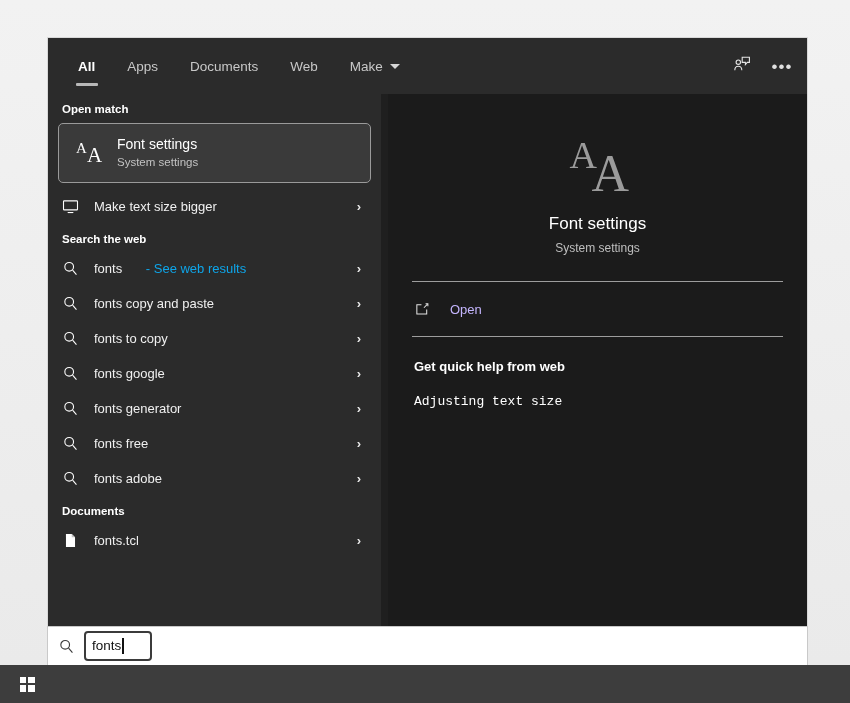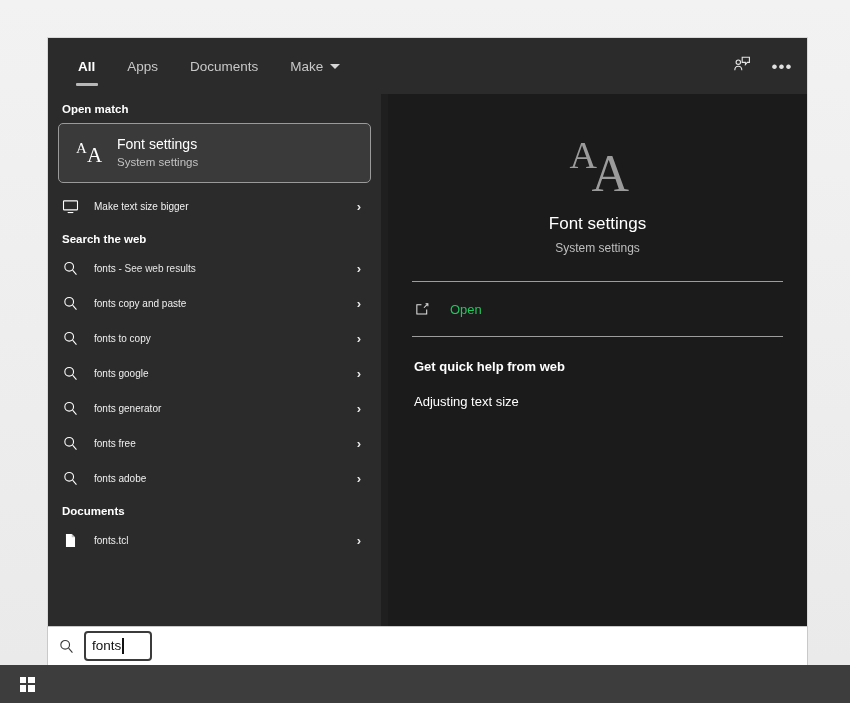--- a/index.html
+++ b/index.html
@@ -206,25 +206,25 @@
   }
   .row .row-icon {
     width: 32px;
     flex: none;
     display: flex;
     align-items: center;
     color: #ffffff;
   }
   .row .row-label {
     color: #f0f0f0;
-    font-size: 10px;
+    font-size: 13px;
     white-space: nowrap;
   }
   .row .row-label b { font-weight: normal; }
-  .row .row-label .dim { color: #e5e5e5; }
+  .row .row-label .dim { color: #0ea5e9; margin-left: 20px; }
   .chevron {
     position: absolute;
     right: 20px;
     color: #e8e8e8;
     font-size: 13px;
     font-weight: bold;
     line-height: 1;
   }
 
   
@@ -281,34 +281,35 @@
     cursor: pointer;
   }
   .action-row .action-icon {
     width: 36px;
     flex: none;
     display: flex;
     align-items: center;
     color: #e4e4e4;
   }
   .action-row .action-label {
-    color: #22c55e;
+    color: #c4b5fd;
     font-size: 13px;
   }
   .help-block { padding: 22px 26px 0 26px; }
   .help-title {
     color: #ffffff;
     font-size: 13px;
     font-weight: bold;
   }
   .help-link {
     color: #ffffff;
     font-size: 13px;
     margin-top: 20px;
     cursor: pointer;
+    font-family: Liberation Mono, monospace;
   }
 
   
   .searchbar {
     position: absolute;
     left: 48px; top: 627px;
     width: 759px; height: 38px;
     background: #ffffff;
     box-shadow: 0 0 0 1px #c9c9c9;
     display: flex;
@@ -365,20 +366,23 @@
         </div>
 
         <div class="tab">
           <span>Apps</span>
         </div>
 
         <div class="tab">
           <span>Documents</span>
         </div>
 
+        <div class="tab">
+          <span>Web</span>
+        </div>
 
         <div class="tab">
           <span>Make</span>
           <span class="caret"></span>
         </div>
       </div>
 
       <div class="tabbar-actions">
         <div class="icon-btn">
           <span>

